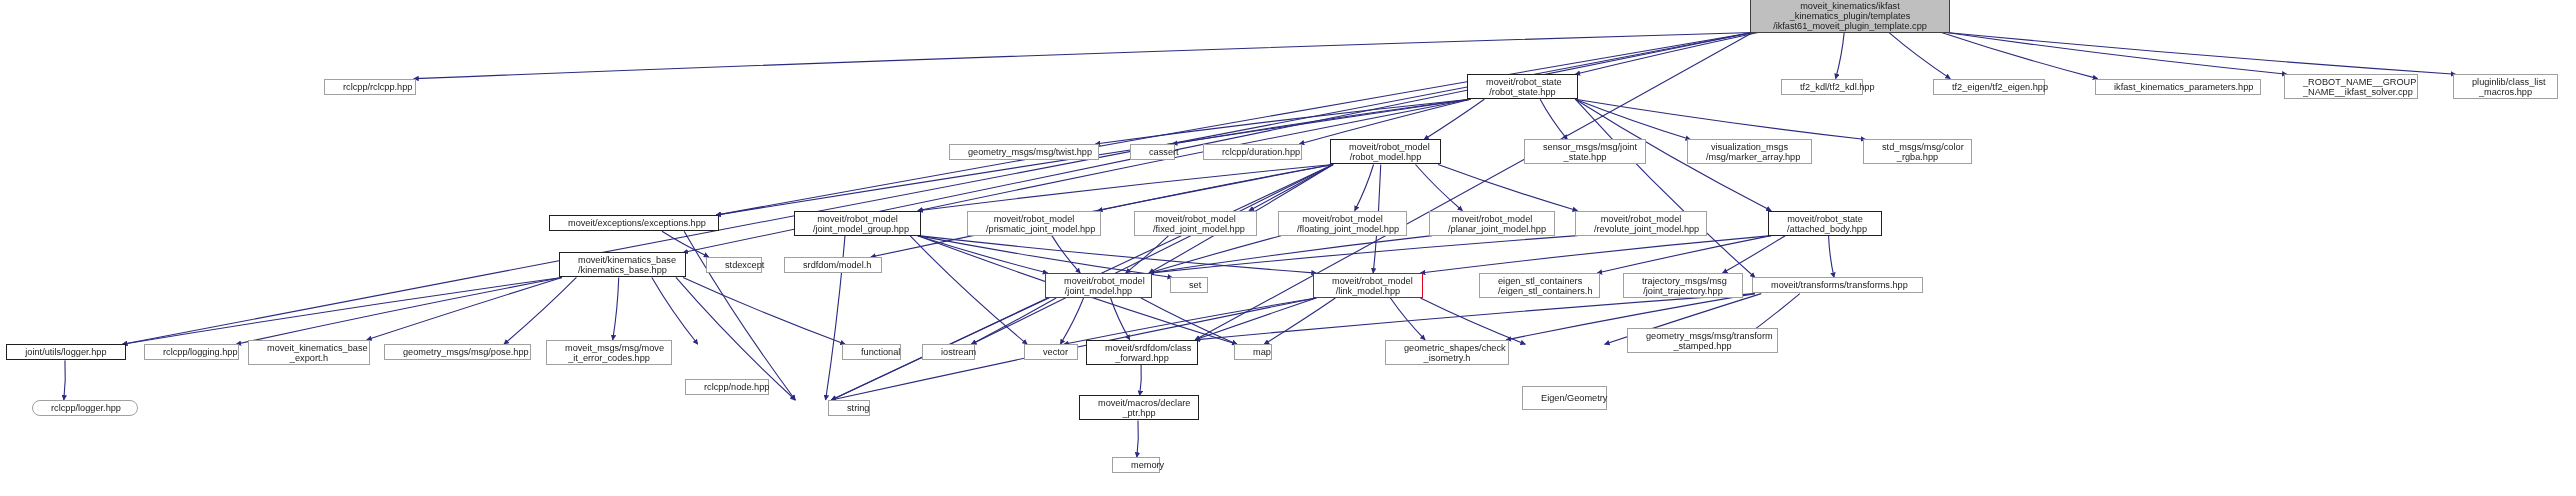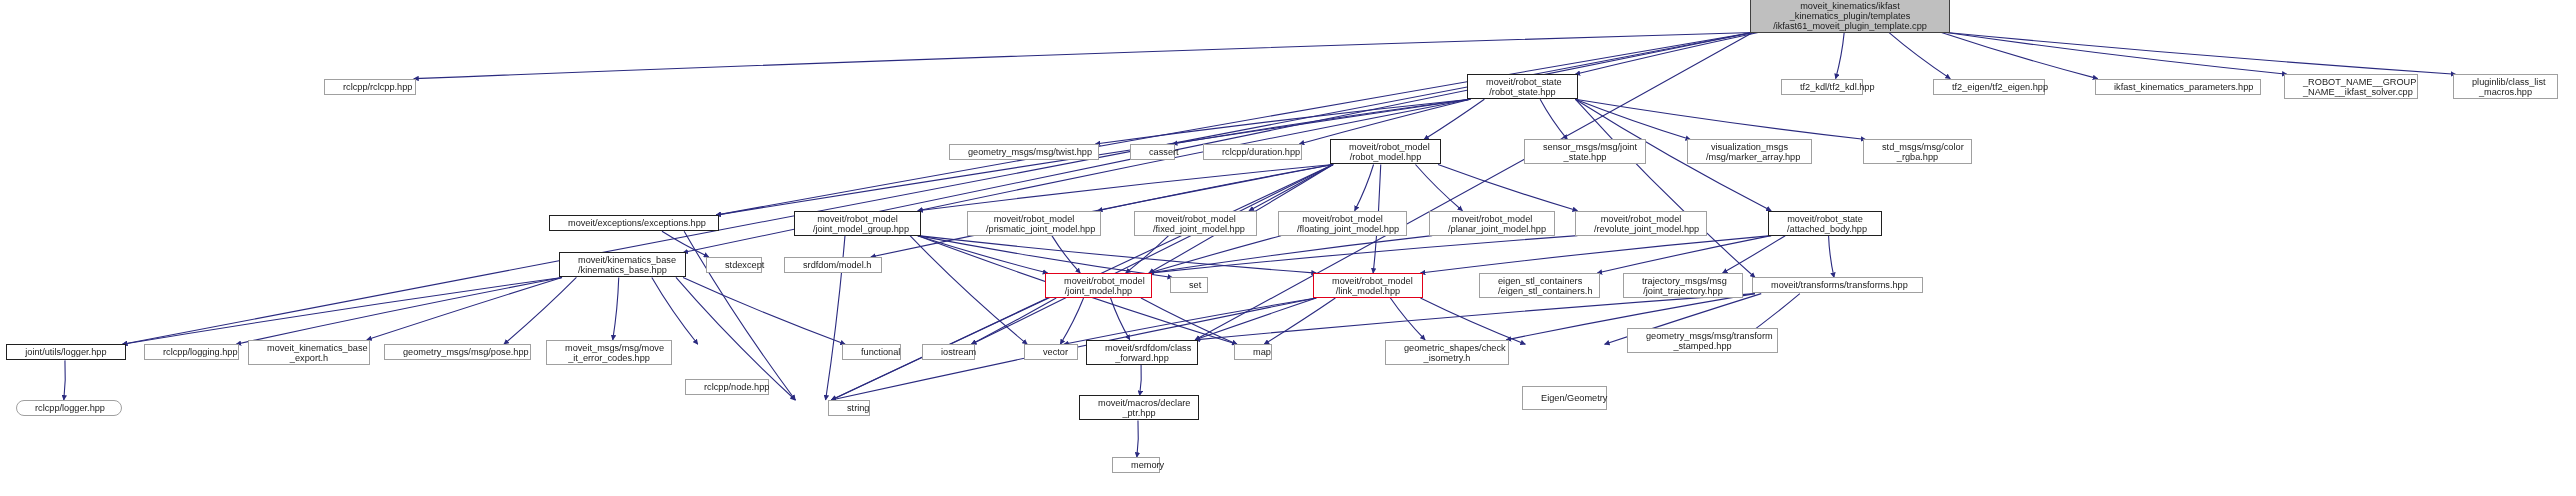--- a/index.html
+++ b/index.html
@@ -207,18 +207,18 @@
     <div class="node" style="left: 1024px; top: 344px; width: 54px; height: 16px; text-align: right;"><span class="lbl">vector</span></div>
     <div class="node strong" style="left: 1086px; top: 340px; width: 112px; height: 25px;"><span class="lbl">moveit/srdfdom/class
 _forward.hpp</span></div>
     <div class="node" style="left: 1234px; top: 344px; width: 33px; height: 16px;"><span class="lbl">map</span></div>
     <div class="node" style="left: 1385px; top: 340px; width: 124px; height: 25px; align-items: center;"><span class="lbl">geometric_shapes/check
 _isometry.h</span></div>
     <div class="node" style="left: 1522px; top: 342px; width: 85px; height: 24px; margin-top: 44px;"><span class="lbl">Eigen/Geometry</span></div>
     <div class="node" style="left: 1627px; top: 328px; width: 151px; height: 25px;"><span class="lbl">geometry_msgs/msg/transform
 _stamped.hpp</span></div>
     <div class="node" style="left: 792px; top: 400px; width: 42px; height: 16px; margin-left: 36px;"><span class="lbl">string</span></div>
-    <div class="node" style="left: 16px; top: 400px; width: 106px; height: 16px; border-radius: 8px;"><span class="lbl">rclcpp/logger.hpp</span></div>
+    <div class="node" style="left: 32px; top: 400px; width: 106px; height: 16px; border-radius: 8px;"><span class="lbl">rclcpp/logger.hpp</span></div>
     <div class="node strong" style="left: 1079px; top: 395px; width: 120px; height: 25px;"><span class="lbl">moveit/macros/declare
 _ptr.hpp</span></div>
     <div class="node" style="left: 1112px; top: 457px; width: 48px; height: 16px;"><span class="lbl">memory</span></div>
   </div>
 
 
 </body></html>

